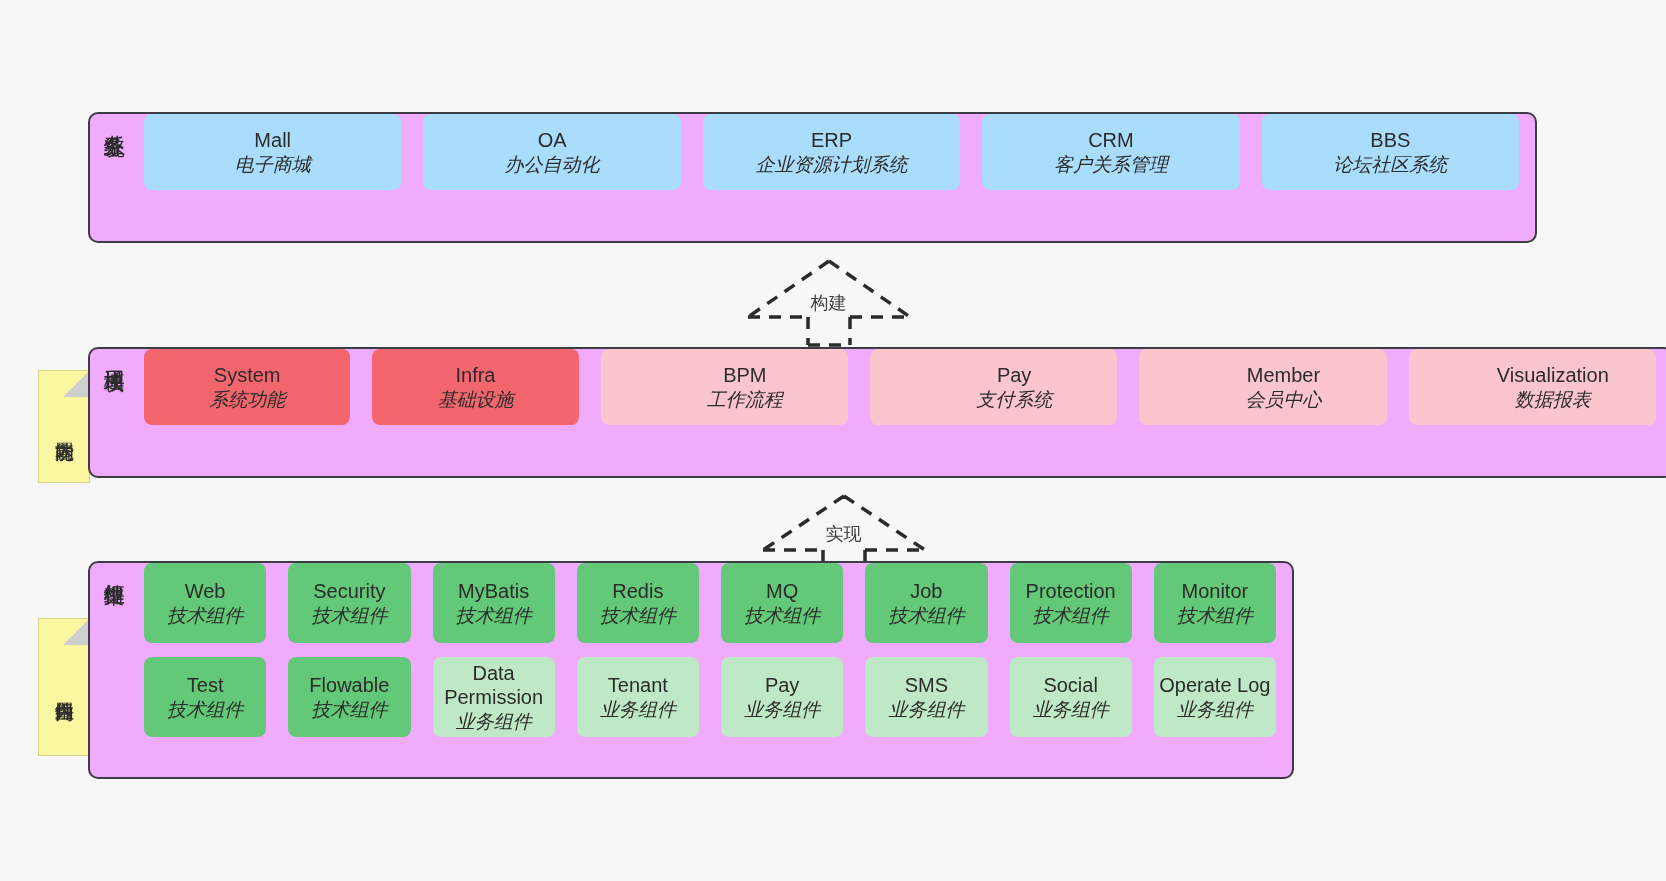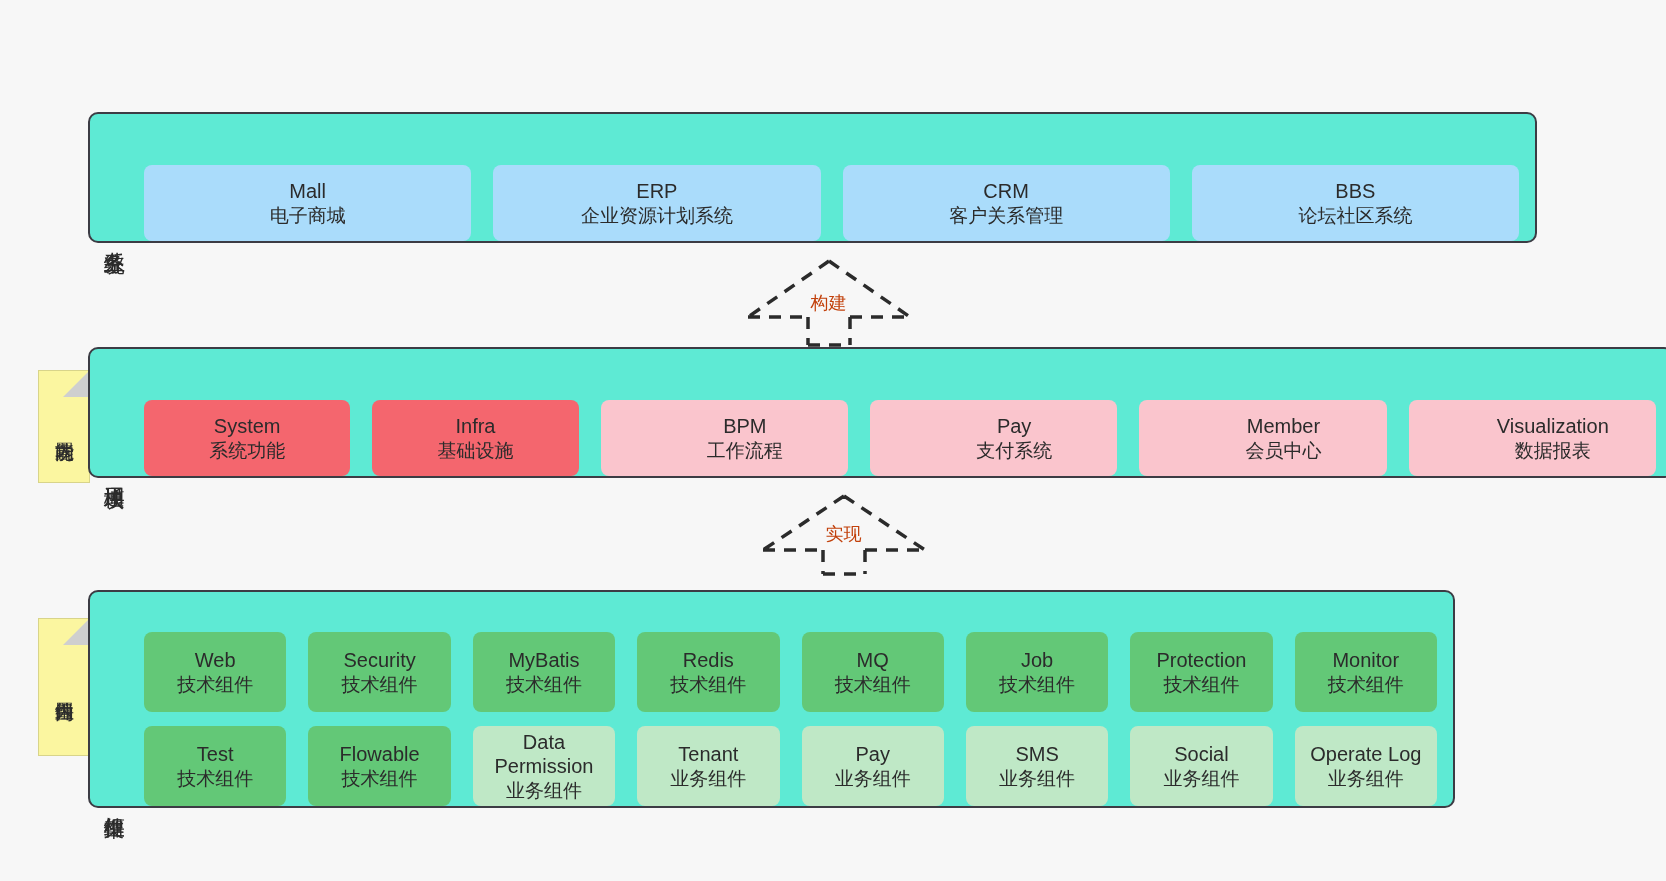--- a/index.html
+++ b/index.html
@@ -13,25 +13,25 @@
     color: #2b2b2b;
     overflow: hidden;
     position: relative;
   }
 
   #stage { position: absolute; inset: 0; }
 
   
   .layer {
     position: absolute;
-    background: #5eead4;
+    background: #f0abfc;
     border: 2px solid #3c3c44;
     border-radius: 10px;
     display: flex;
-    align-items: flex-end;
+    align-items: flex-start;
   }
   .layer-title {
     flex: 0 0 auto;
     width: 48px;
     display: flex;
     align-items: center;
     justify-content: center;
     font-size: 21px;
     line-height: 1.06;
     letter-spacing: .5px;
@@ -59,35 +59,35 @@
     border-radius: 8px;
     display: flex;
     flex-direction: column;
     align-items: center;
     justify-content: center;
     text-align: center;
     line-height: 1.22;
     padding: 6px 4px;
   }
   .card .name { font-size: 20px; }
-  .card .sub  { font-size: 19px; }
+  .card .sub  { font-size: 19px; font-style: italic; }
   .card.wrapname .name { font-size: 20px; }
 
   
   #layer-business { left: 88px; top: 112px; width: 1449px; height: 131px; }
   #layer-business .card { height: 76px; background: #aadcfb; }
 
   
   #layer-common { left: 88px; top: 347px; width: 1586px; height: 131px; }
   #layer-common .card { height: 76px; }
   .c-strong { background: #f4666e; }
   .c-light  { background: #fac5cd; padding-left: 45px; }
 
   
-  #layer-framework { left: 88px; top: 590px; width: 1367px; height: 218px; }
+  #layer-framework { left: 88px; top: 561px; width: 1206px; height: 218px; }
   #layer-framework .card { height: 80px; }
   .g-strong { background: #63c877; }
   .g-light  { background: #bfe8c6; }
 
   
   .note {
     position: absolute;
     background: #fbf6a0;
     border: 1px solid #d8d48a;
     display: flex;
@@ -113,21 +113,21 @@
 
   
   .conn { position: absolute; }
   .conn svg { display: block; overflow: visible; }
   .conn .conn-label {
     position: absolute;
     left: 50%;
     transform: translateX(-50%);
     font-size: 18px;
     background: transparent;
-    color: #c2410c;
+    color: #404040;
     white-space: nowrap;
   }
   #conn-build   { left: 745.5px; top: 259px; width: 166px; height: 88px; }
   #conn-build   .conn-label { top: 32px; }
   #conn-impl    { left: 760.5px; top: 494px; width: 166px; height: 82px; }
   #conn-impl    .conn-label { top: 28px; text-align: center; }
 </style>
 </head>
 <body>
 
@@ -135,20 +135,24 @@
 
   <div class="layer" id="layer-business">
     <div class="layer-title">业务系统</div>
     <div class="layer-body">
       <div class="row">
         <div class="card">
           <span class="name">Mall</span>
           <span class="sub">电子商城</span>
         </div>
         <div class="card">
+          <span class="name">OA</span>
+          <span class="sub">办公自动化</span>
+        </div>
+        <div class="card">
           <span class="name">ERP</span>
           <span class="sub">企业资源计划系统</span>
         </div>
         <div class="card">
           <span class="name">CRM</span>
           <span class="sub">客户关系管理</span>
         </div>
         <div class="card">
           <span class="name">BBS</span>
           <span class="sub">论坛社区系统</span>

